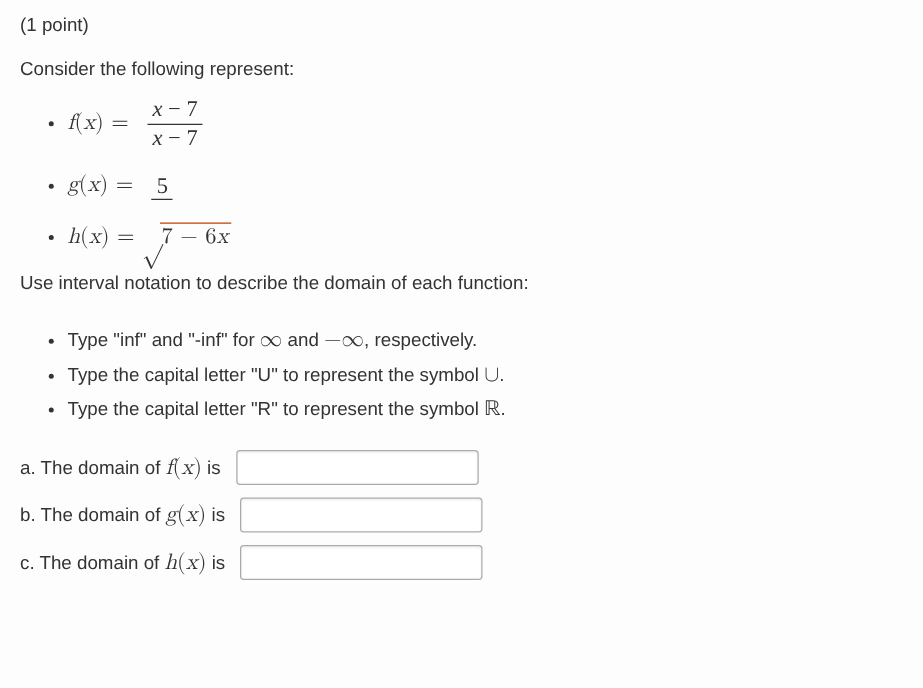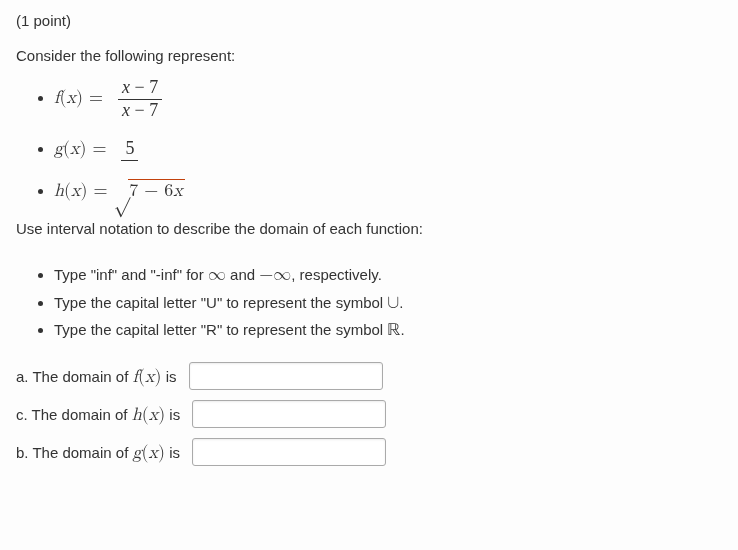--- a/index.html
+++ b/index.html
@@ -149,24 +149,24 @@
 
   <div class="answers">
     <div class="answer-row">
       <span class="label">
         <span>a.</span><span> The domain of </span><span class="math"><span class="mi">f</span>(<span class="mi">x</span>)</span><span> is</span>
       </span>
       <input type="text" style="">
     </div>
     <div class="answer-row">
       <span class="label">
-        <span>c.</span><span> The domain of </span><span class="math"><span class="mi">h</span>(<span class="mi">x</span>)</span><span> is</span>
+        <span>b.</span><span> The domain of </span><span class="math"><span class="mi">g</span>(<span class="mi">x</span>)</span><span> is</span>
       </span>
       <input type="text" style="">
     </div>
     <div class="answer-row">
       <span class="label">
-        <span>b.</span><span> The domain of </span><span class="math"><span class="mi">g</span>(<span class="mi">x</span>)</span><span> is</span>
+        <span>c.</span><span> The domain of </span><span class="math"><span class="mi">h</span>(<span class="mi">x</span>)</span><span> is</span>
       </span>
       <input type="text" style="">
     </div>
   </div>
 </div>
 
 </body></html>

